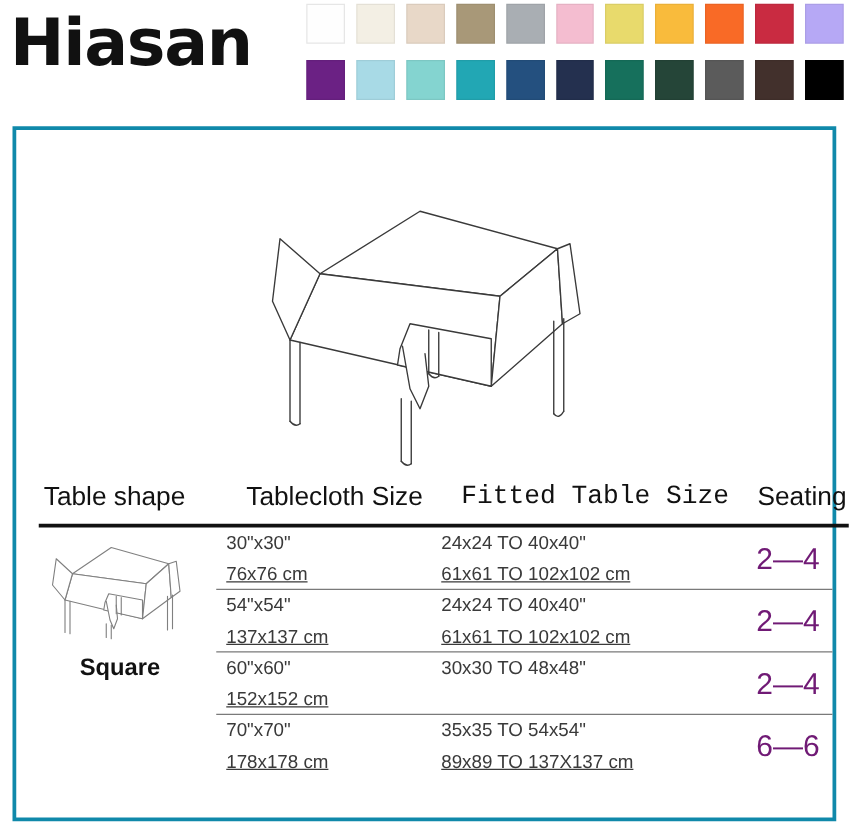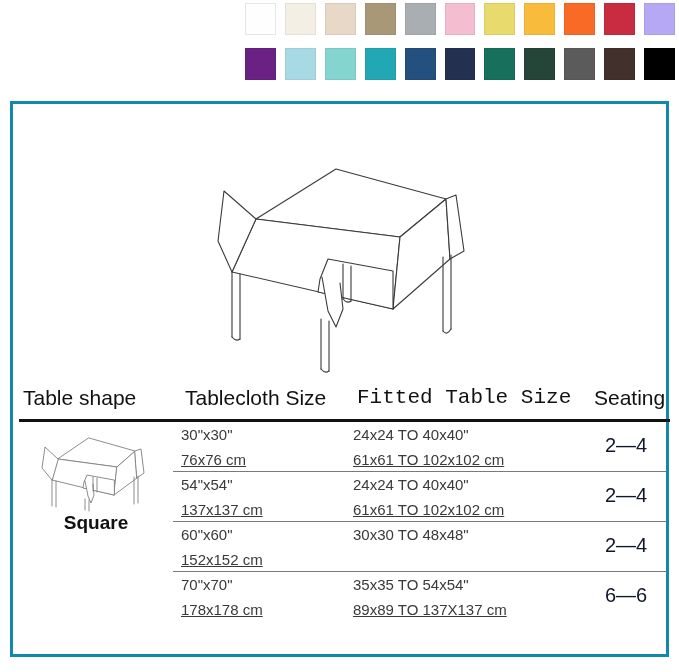--- a/index.html
+++ b/index.html
@@ -79,21 +79,21 @@
   
   #spec-table {
     position: absolute;
     left: 0;
     top: 280px;
     width: 653px;
     height: 270px;
   }
   #table-header {
     position: absolute;
-    left: 4px; top: 0;
+    left: 16px; top: 0;
     width: 550px;
     height: 36px;
   }
   .th {
     position: absolute;
     font-size: 21px;
     color: #111111;
     white-space: nowrap;
     top: 2px;
   }
@@ -129,22 +129,22 @@
     white-space: nowrap;
   }
   .cell-cloth  { left: 168px; }
   .cell-fitted { left: 340px; }
   .line-a { top: 4px; }
   .line-b { top: 29px; text-decoration: underline; }
   .cell-seat {
     position: absolute;
     left: 592px;
     top: 12px;
-    font-size: 20px;
-    color: #0f172a;
+    font-size: 24px;
+    color: #701a75;
     white-space: nowrap;
   }
   .row-divider {
     position: absolute;
     left: 160px;
     bottom: 0;
     width: 493px;
     height: 1px;
     background: #7a7a7a;
   }
@@ -161,26 +161,28 @@
   #shape-icon {
     width: 130px;
     height: 78px;
     margin: 0 auto;
     display: block;
   }
   #shape-label {
     font-size: 19px;
     font-weight: bold;
     color: #111111;
+    margin-top: 12px;
   }
 </style>
 </head>
 <body>
 
 <div id="brand-header">
+  <div id="brand-logo">Hiasan</div>
 
   <div id="swatch-grid">
     <div class="swatch-row" id="swatch-row-1">
         <div class="swatch" style="background: rgb(254, 254, 254); border: 1px solid rgb(230, 230, 230);"></div>
         <div class="swatch" style="background: rgb(243, 239, 228); border: 1px solid rgba(0, 0, 0, 0.06);"></div>
         <div class="swatch" style="background: rgb(232, 216, 200); border: 1px solid rgba(0, 0, 0, 0.06);"></div>
         <div class="swatch" style="background: rgb(168, 152, 120); border: 1px solid rgba(0, 0, 0, 0.06);"></div>
         <div class="swatch" style="background: rgb(169, 174, 179); border: 1px solid rgba(0, 0, 0, 0.06);"></div>
         <div class="swatch" style="background: rgb(244, 189, 208); border: 1px solid rgba(0, 0, 0, 0.06);"></div>
         <div class="swatch" style="background: rgb(232, 218, 108); border: 1px solid rgba(0, 0, 0, 0.06);"></div>

